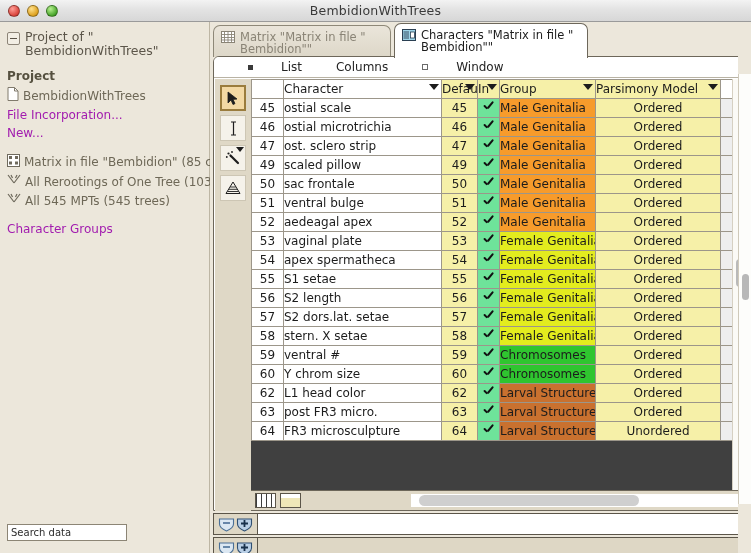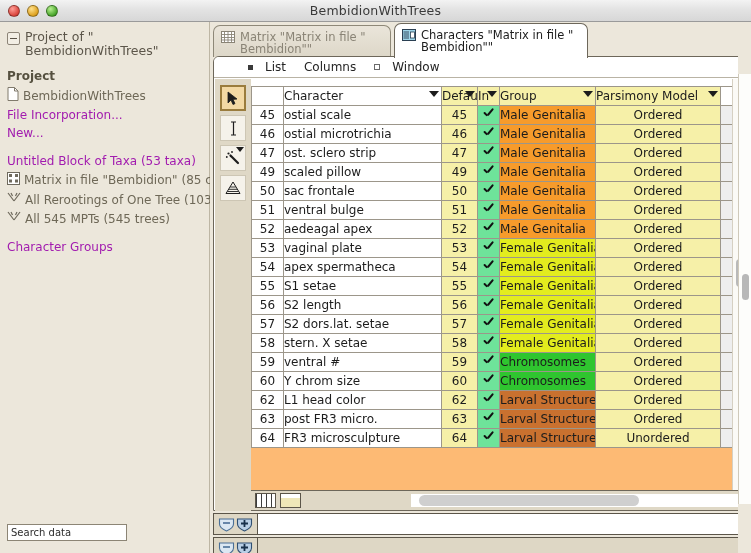--- a/index.html
+++ b/index.html
@@ -113,21 +113,21 @@
 
   
   .frame {
     position: absolute; left: 3px; top: 34px; width: 535px; height: 455px;
     background: #ffffff;
     border: 1px solid #6d675a;
     border-top-left-radius: 6px; border-top-right-radius: 6px;
   }
   .menubar {
     position: absolute; left: 0; top: 0; width: 533px; height: 21px;
-    display: flex; align-items: center; gap: 0px;
+    display: flex; align-items: center; gap: 16px;
     border-bottom: 1px solid #b9b3a4;
     border-top-left-radius: 5px; border-top-right-radius: 5px;
     background: #ffffff;
     padding-left: 34px;
   }
   .mb-bullet {
     width: 5px; height: 5px; background: #3a3a3a; margin-right: 12px;
   }
   .mb-bullet.hollow { background: #ffffff; border: 1px solid #6a6a6a; width: 6px; height: 6px; }
   .mb-item { font-size: 12px; color: #242424; margin-right: 18px; cursor: default; }
@@ -147,21 +147,21 @@
   .tool.selected { background: #f3d9a4; border: 2px solid #9a7c3d; }
   .tool .tri {
     position: absolute; right: 1px; top: 1px;
     width: 0; height: 0; border-left: 4px solid transparent;
     border-right: 4px solid transparent; border-top: 5px solid #1c1c1c;
   }
 
   
   .tablewrap {
     position: absolute; left: 37px; top: 22px; width: 496px; height: 411px;
-    background: #fdba74; overflow: hidden; margin-top: 7px;
+    background: #404040; overflow: hidden;
   }
   table.chars { border-collapse: collapse; table-layout: fixed; width: 496px; }
   table.chars th, table.chars td {
     border: 1px solid #9c968a; padding: 0; height: 19px;
     font-size: 12px; color: #1c1c1c; overflow: hidden; white-space: nowrap;
   }
   .col-num  { width: 32px; }
   .col-name { width: 158px; }
   .col-def  { width: 36px; }
   .col-inc  { width: 22px; }
@@ -298,23 +298,20 @@
     <div class="sb-row plain">
       <span>File Incorporation...</span>
     </div>
 
     <div class="sb-row plain">
       <span>New...</span>
     </div>
 
     <div class="sb-gap"></div>
 
-    <div class="sb-row plain">
-      <span>Untitled Block of Taxa (53 taxa)</span>
-    </div>
 
     <div class="sb-row">
       <span class="ico">
         <svg width="13" height="13" viewBox="0 0 13 13">
           <rect x="0.5" y="0.5" width="12" height="12" fill="#ffffff" stroke="#6f6a5d"></rect>
           <rect x="2" y="2" width="3" height="3" fill="#6f6a5d"></rect>
           <rect x="8" y="2" width="3" height="3" fill="#6f6a5d"></rect>
           <rect x="2" y="7.5" width="3" height="3" fill="#6f6a5d"></rect>
           <rect x="8" y="7.5" width="3" height="3" fill="#6f6a5d"></rect>
         </svg>

